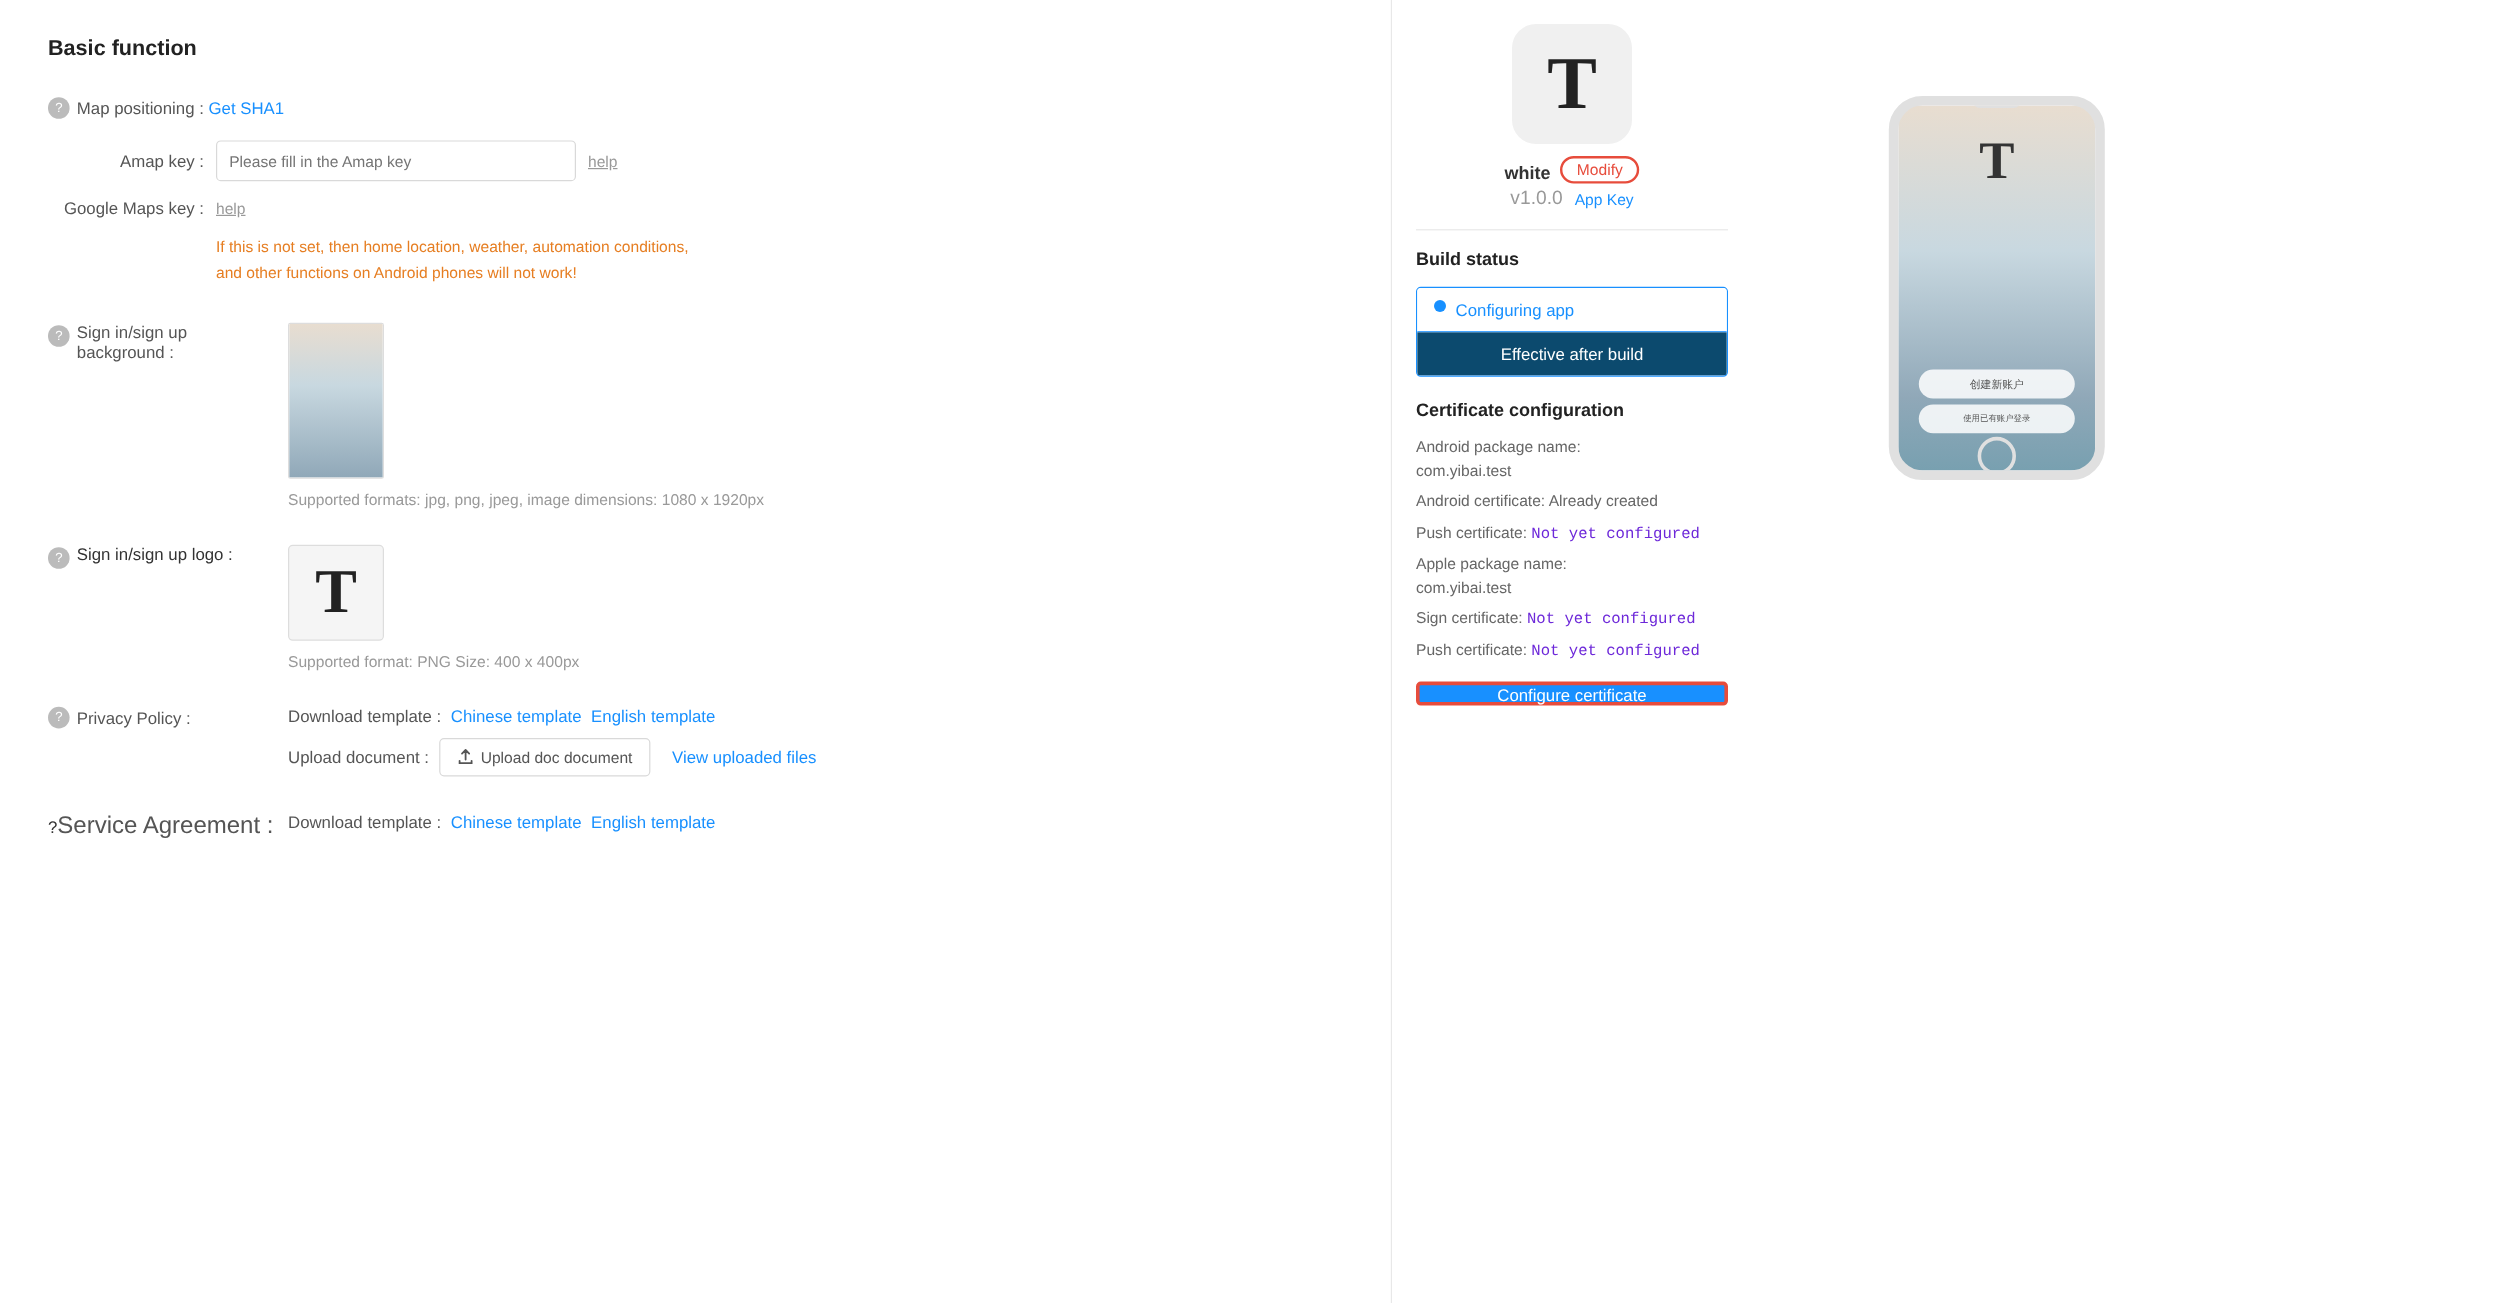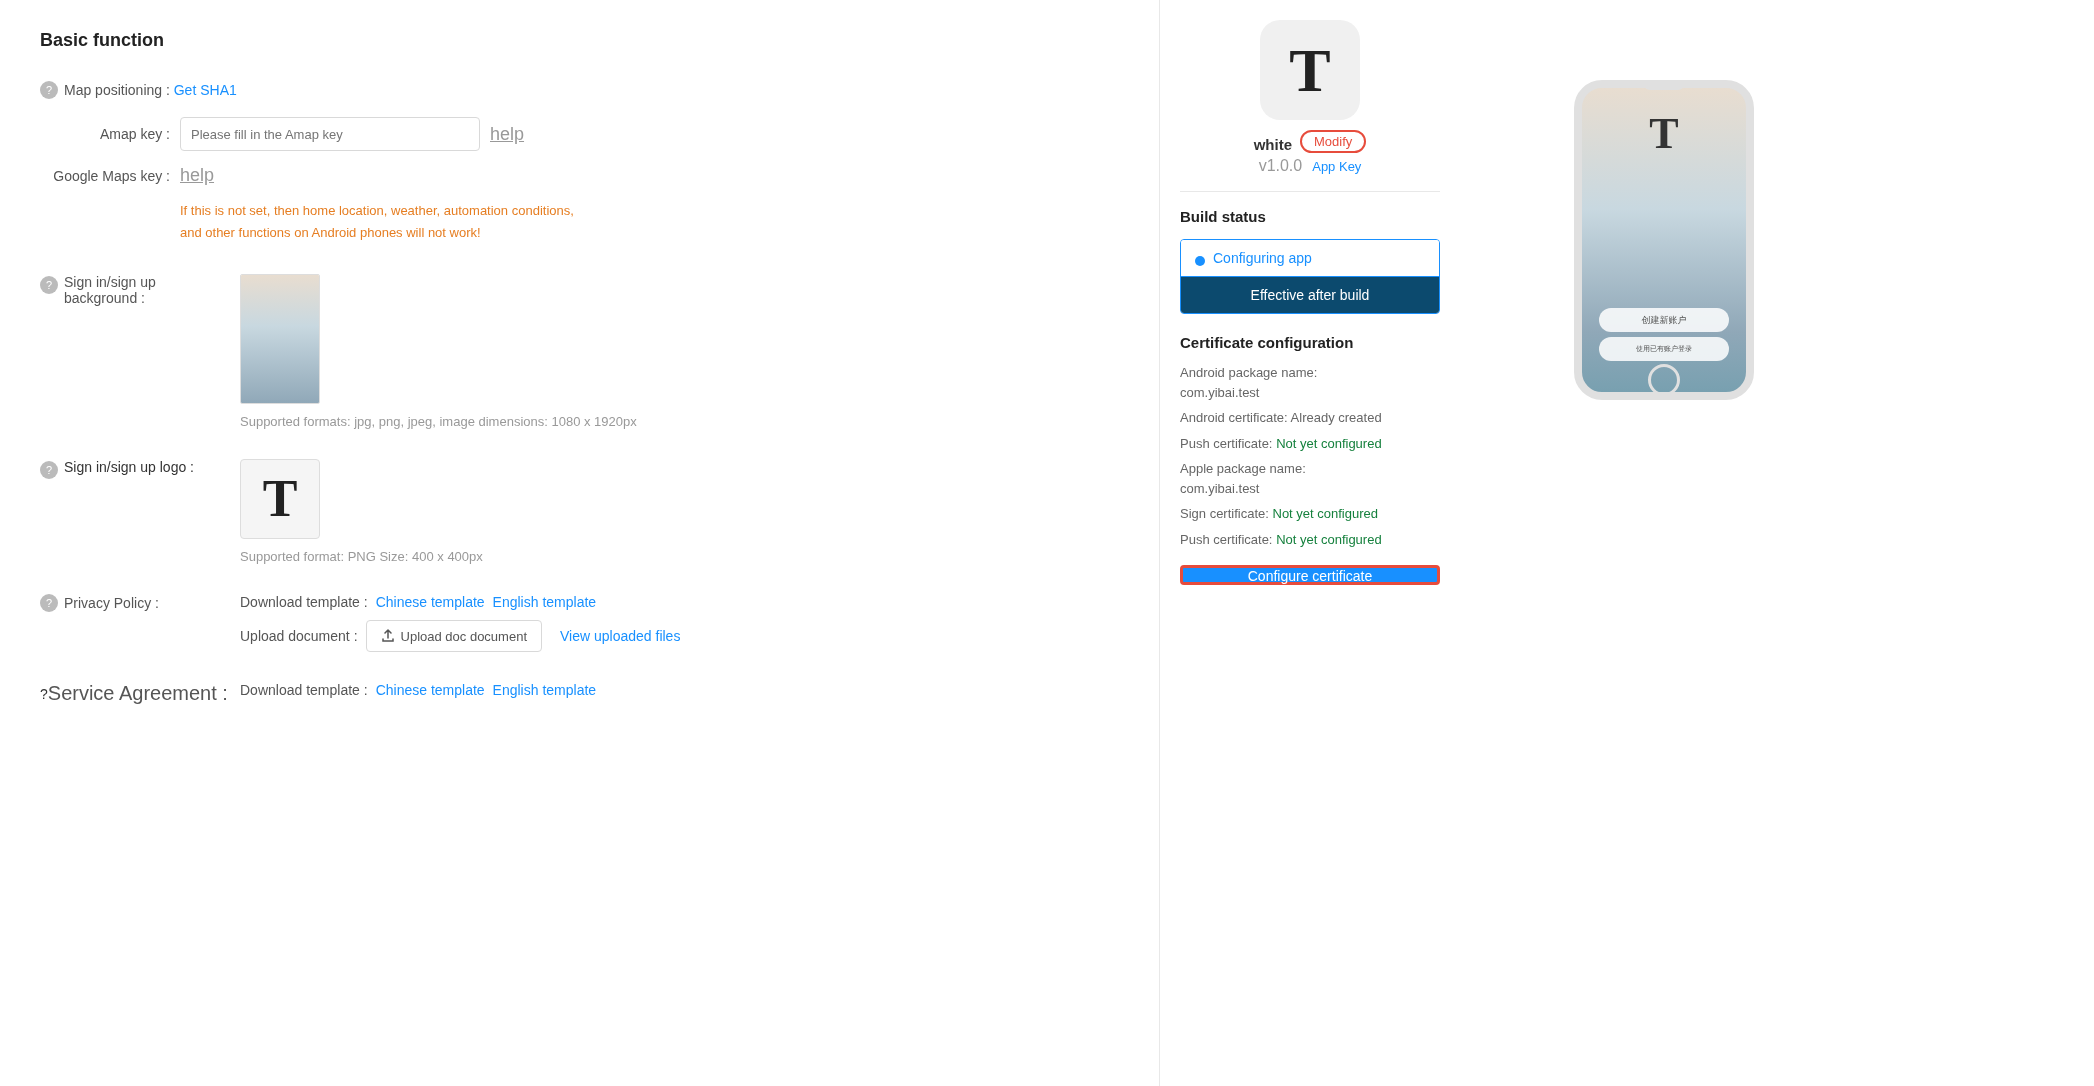--- a/index.html
+++ b/index.html
@@ -71,21 +71,21 @@
       border: 1px solid #d9d9d9;
       border-radius: 4px;
       padding: 0 10px;
       font-size: 13px;
       color: #999;
       outline: none;
     }
     .help-link {
       color: #999;
       text-decoration: underline;
-      font-size: 18px;
+      font-size: 13px;
       cursor: pointer;
     }
     .warning-text {
       color: #e67e22;
       font-size: 13px;
       line-height: 1.7;
       margin-left: 140px;
       margin-bottom: 10px;
       max-width: 560px;
     }
@@ -374,21 +374,21 @@
     .build-status-box {
       border: 1px solid #1890ff;
       border-radius: 4px;
       overflow: hidden;
       margin-bottom: 20px;
     }
     .build-status-top {
       background: #fff;
       padding: 10px 14px;
       display: flex;
-      align-items: flex-end;
+      align-items: flex-start;
       gap: 8px;
       border-bottom: 1px solid #1890ff;
     }
     .status-dot {
       width: 10px;
       height: 10px;
       border-radius: 50%;
       background: #1890ff;
       flex-shrink: 0;
     }
@@ -415,21 +415,22 @@
     .cert-row {
       font-size: 13px;
       color: #666;
       margin-bottom: 6px;
       line-height: 1.5;
     }
     .cert-row span.ok {
       color: #666;
     }
     .cert-row span.warn {
-      color: #15803d;
+      color: #6d28d9;
+      font-family: Liberation Mono, monospace;
     }
     .configure-cert-btn {
       width: 100%;
       height: 20px;
       background: #1890ff;
       color: #fff;
       border: 3px solid #e74c3c;
       border-radius: 4px;
       font-size: 14px;
       cursor: pointer;

